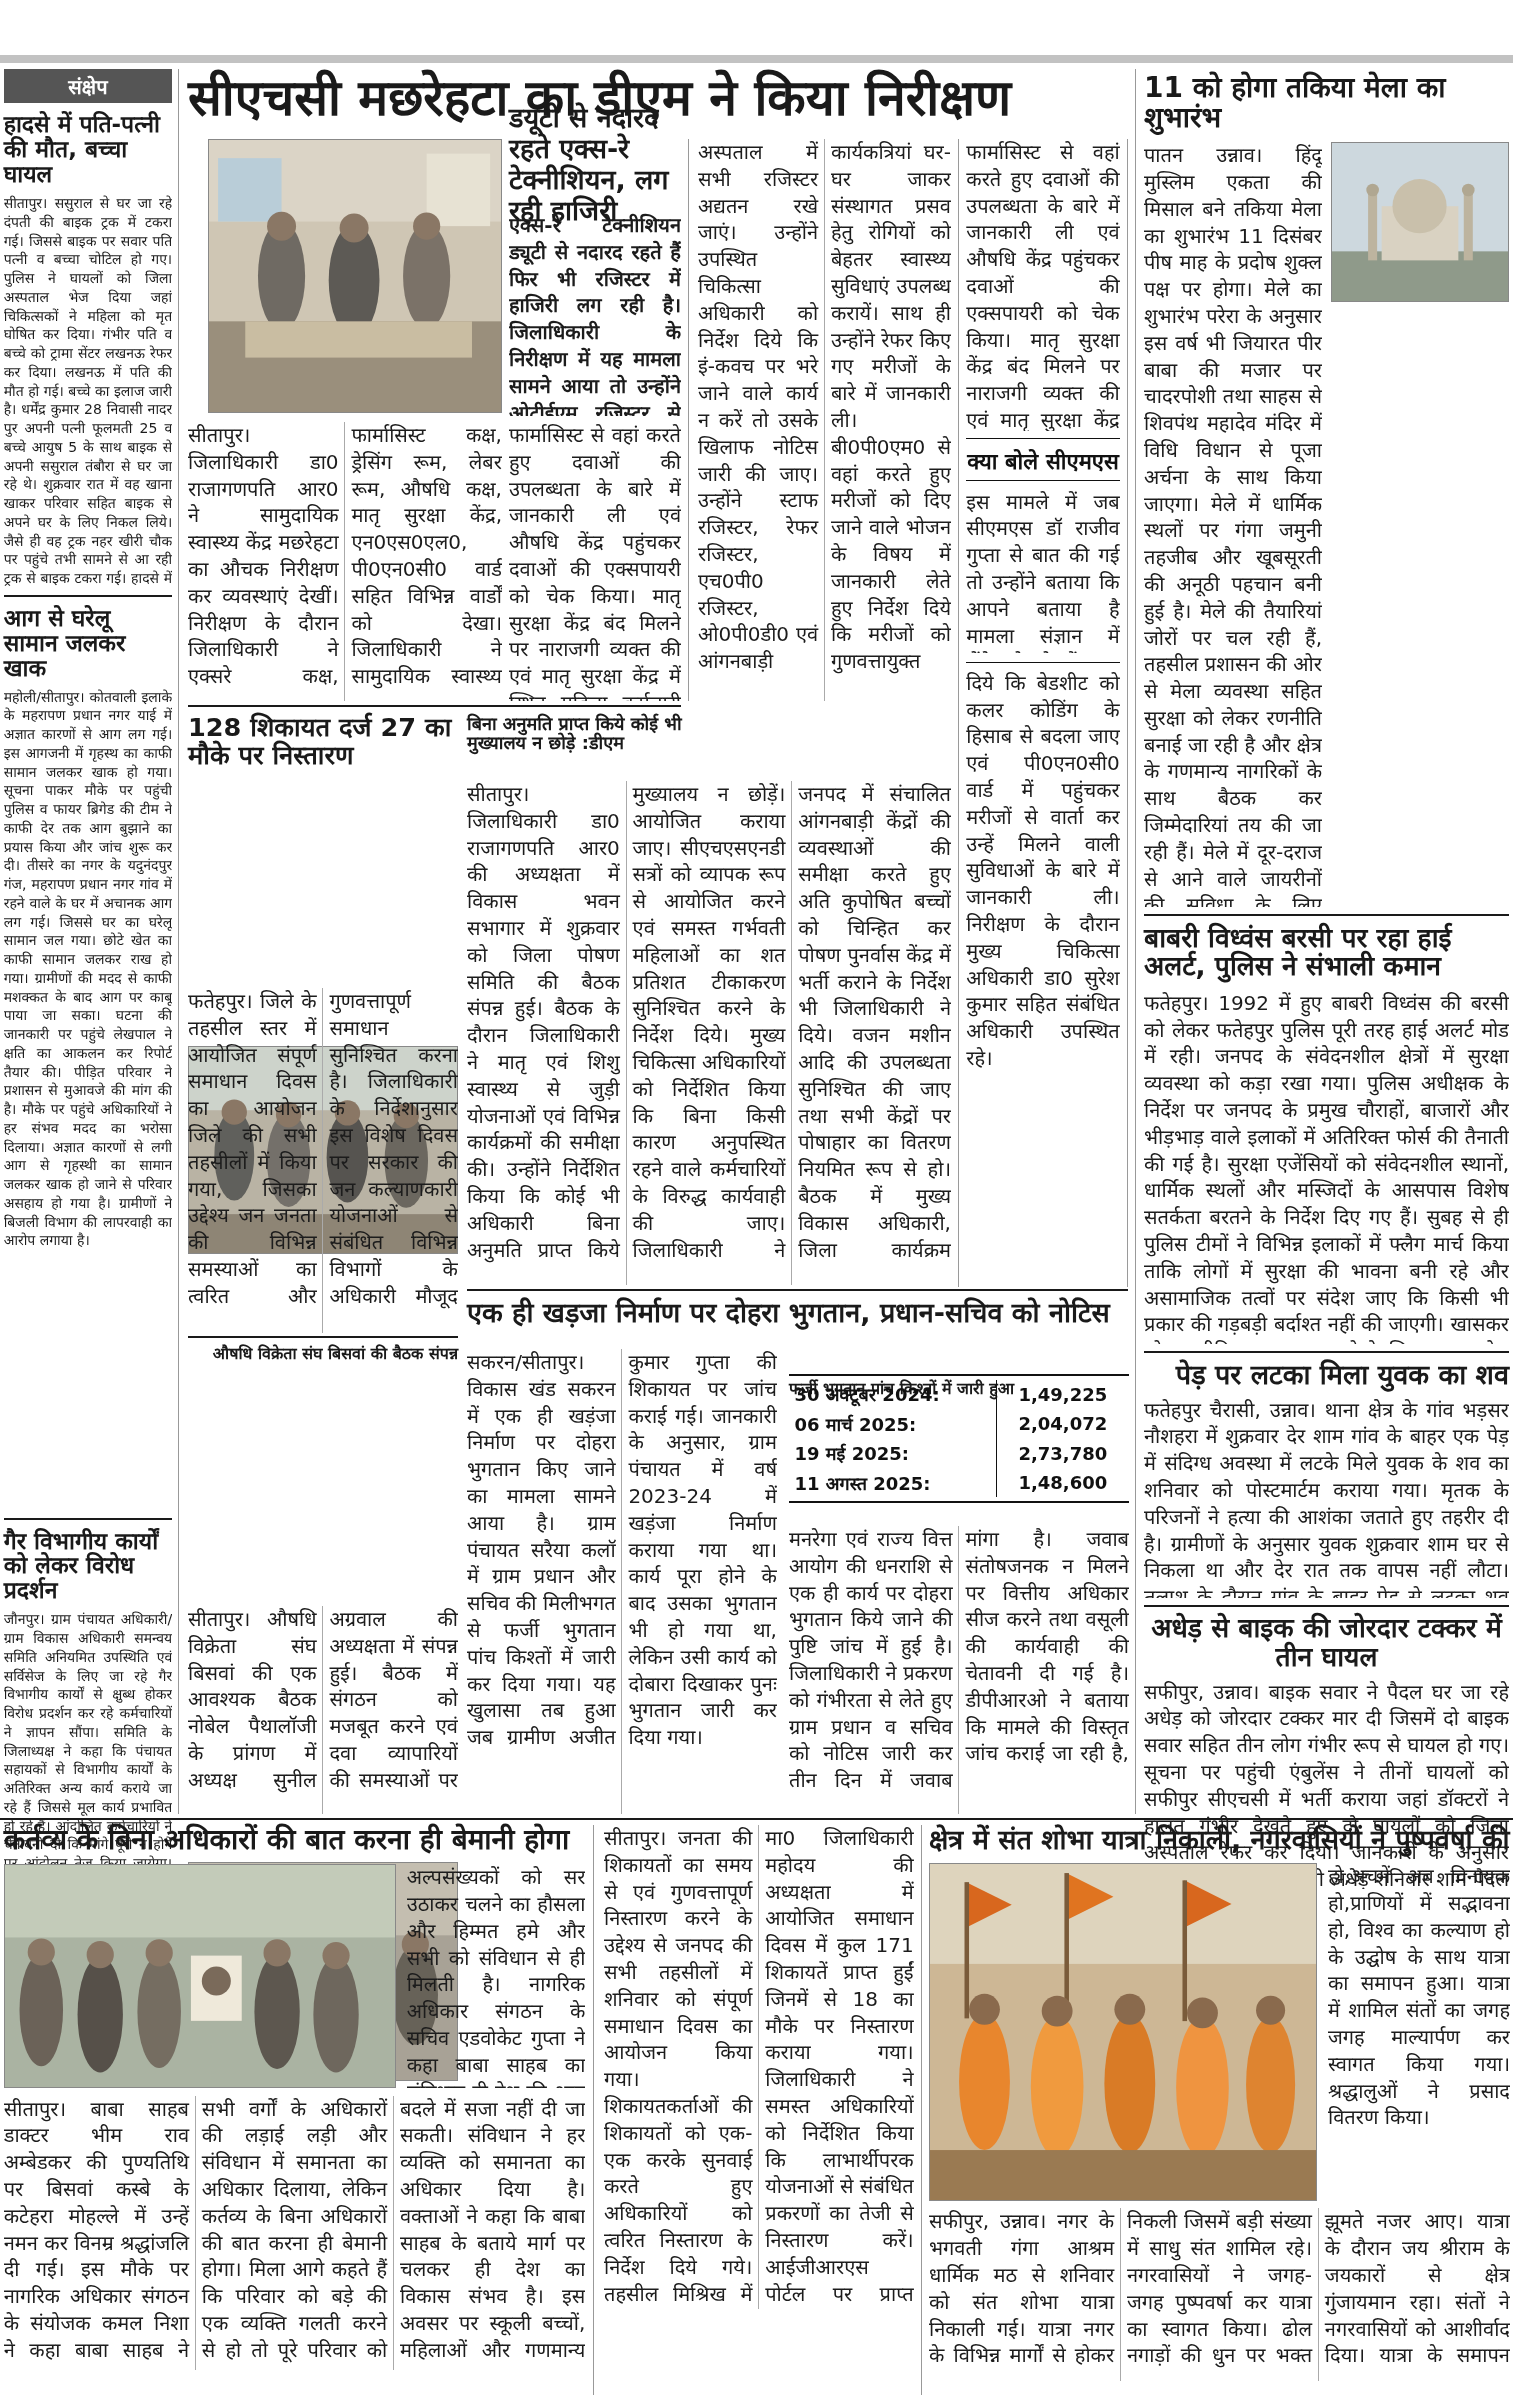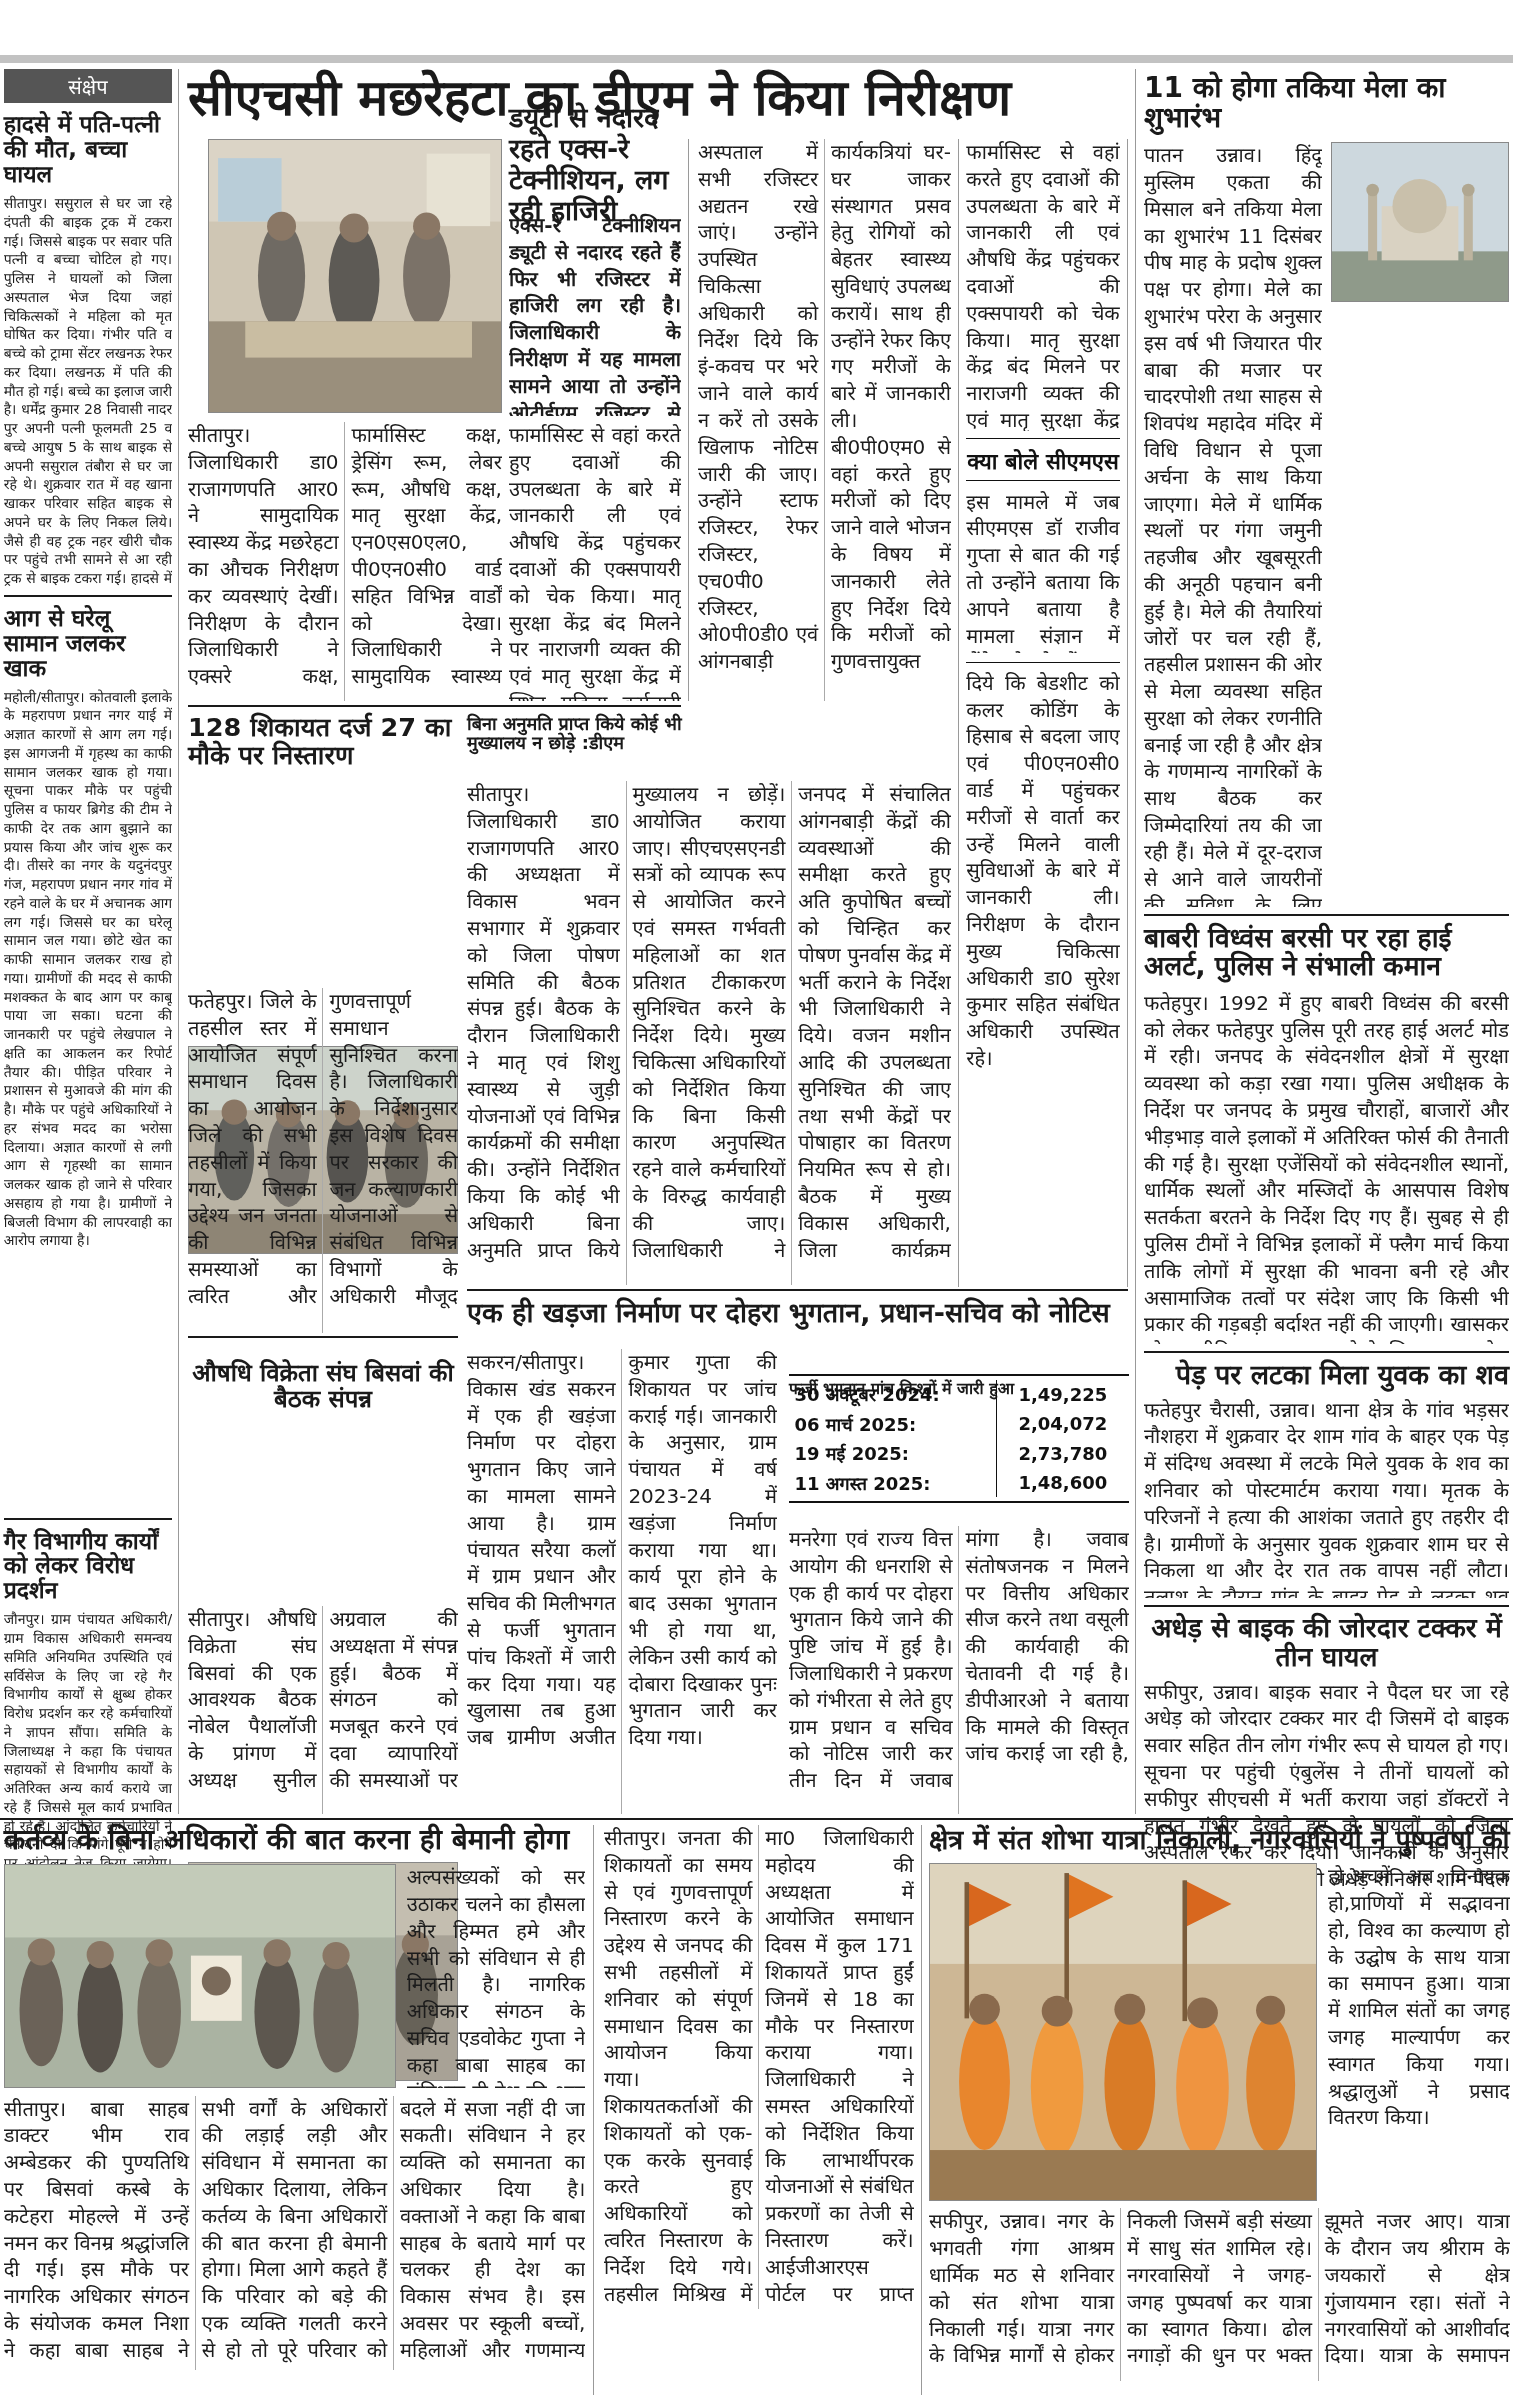--- a/index.html
+++ b/index.html
@@ -8,21 +8,21 @@
   .abs{position:absolute;}
   .hl{font-weight:700;color:#1a1a1a;line-height:1.08;}
   .body-text{font-size:20px;line-height:1.34;text-align:justify;overflow:hidden;color:#1c1c1c;}
   .cols2{column-count:2;column-gap:12.8px;column-rule:0.9px solid #aaa;}
   .cols3{column-count:3;column-gap:12.8px;column-rule:0.9px solid #aaa;}
   .photo{background:linear-gradient(180deg,#cfcabe 0%,#b7ab97 45%,#8d8374 100%);
          border:0.9px solid #888;box-sizing:border-box;position:relative;overflow:hidden;}
   .photo svg{position:absolute;inset:0;width:100%;height:100%;}
   .rule-h{background:#1a1a1a;height:1.8px;}
   .rule-gray{background:#c2c2c2;}
-  .badge{background:#555;color:#fff;text-align:center;font-weight:400;font-size:20px;padding:3.7px 0;}
+  .badge{background:#555;color:#fff;text-align:center;font-weight:700;font-size:20px;padding:3.7px 0;}
   .crosshead{font-weight:700;font-size:22px;text-align:center;border-top:1.8px solid #111;
              border-bottom:1.8px solid #111;padding:5.5px 0;margin:7.3px 0;}
   .tbl{width:100%;border-collapse:collapse;font-weight:700;font-size:18px;}
   .tbl td{padding:2.7px 5.5px;}
   .tbl td.amt{text-align:center;border-left:1.8px solid #111;}
   .subhead-big{font-weight:700;line-height:1.15;color:#1a1a1a;}
   .intro{font-weight:700;}
 </style>
 </head>
 <body>
@@ -123,21 +123,21 @@
         <td>11 अगस्त 2025:</td>
         <td class="amt">1,48,600</td>
       </tr>
     </tbody>
       </table>
   </div>
   <div class="abs body-text cols2" style="left:467px;top:1349px;width:310px;height:465px;">सकरन/सीतापुर। विकास खंड सकरन में एक ही खड़ंजा निर्माण पर दोहरा भुगतान किए जाने का मामला सामने आया है। ग्राम पंचायत सरैया कलॉ में ग्राम प्रधान और सचिव की मिलीभगत से फर्जी भुगतान पांच किश्तों में जारी कर दिया गया। यह खुलासा तब हुआ जब ग्रामीण अजीत कुमार गुप्ता की शिकायत पर जांच कराई गई। जानकारी के अनुसार, ग्राम पंचायत में वर्ष 2023-24 में खड़ंजा निर्माण कराया गया था। कार्य पूरा होने के बाद उसका भुगतान भी हो गया था, लेकिन उसी कार्य को दोबारा दिखाकर पुनः भुगतान जारी कर दिया गया।</div>
   <div class="abs body-text cols2" style="left:789px;top:1526px;width:340px;height:288px;">मनरेगा एवं राज्य वित्त आयोग की धनराशि से एक ही कार्य पर दोहरा भुगतान किये जाने की पुष्टि जांच में हुई है। जिलाधिकारी ने प्रकरण को गंभीरता से लेते हुए ग्राम प्रधान व सचिव को नोटिस जारी कर तीन दिन में जवाब मांगा है। जवाब संतोषजनक न मिलने पर वित्तीय अधिकार सीज करने तथा वसूली की कार्यवाही की चेतावनी दी गई है। डीपीआरओ ने बताया कि मामले की विस्तृत जांच कराई जा रही है, दोषियों के विरुद्ध कड़ी कार्रवाई होगी।</div>
 
   <div class="abs rule-h" style="left:188px;top:1336px;width:270px;"></div>
-  <div class="abs hl" style="left:188px;top:1345px;width:270px;font-size:24px;text-align:center;margin-top:16px;">औषधि विक्रेता संघ बिसवां की बैठक संपन्न</div>
+  <div class="abs hl" style="left:188px;top:1345px;width:270px;font-size:16px;text-align:right;">औषधि विक्रेता संघ बिसवां की बैठक संपन्न</div>
   <div class="abs photo" style="left:188px;top:1380px;width:270px;height:219px;">
     <svg viewBox="0 0 296 240" preserveAspectRatio="none">
       <rect width="296" height="240" fill="#a8a296"></rect>
       <rect y="0" width="296" height="80" fill="#c4beb0"></rect>
       <ellipse cx="45" cy="140" rx="24" ry="55" fill="#5a564f"></ellipse>
         <circle cx="45" cy="85" r="15" fill="#8a7765"></circle>
       <ellipse cx="115" cy="145" rx="26" ry="56" fill="#6e6a62"></ellipse>
         <circle cx="115" cy="88" r="15" fill="#8a7765"></circle>
       <ellipse cx="185" cy="142" rx="25" ry="54" fill="#4f4c47"></ellipse>
         <circle cx="185" cy="86" r="15" fill="#8a7765"></circle>

